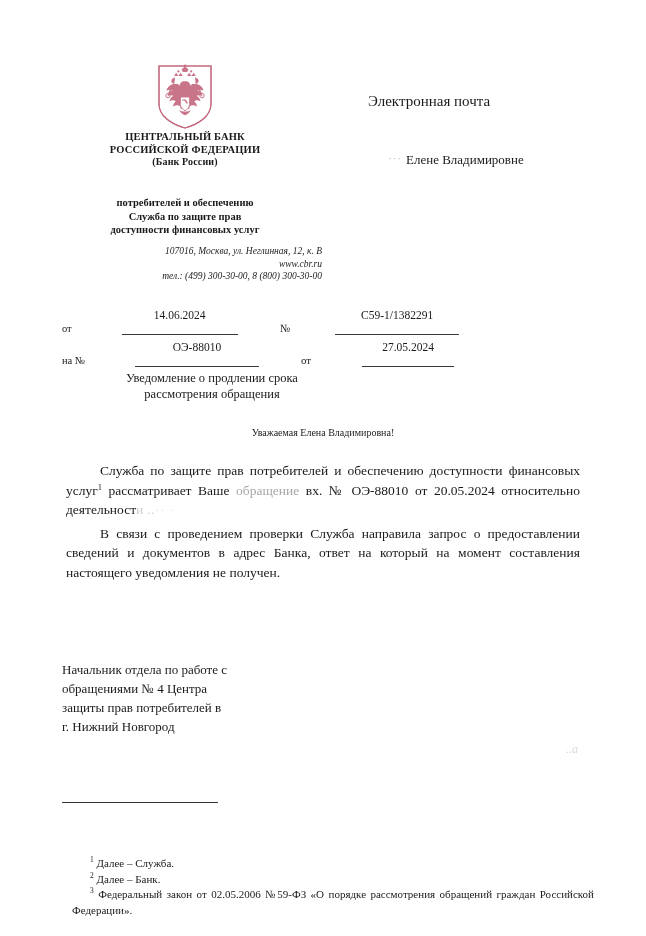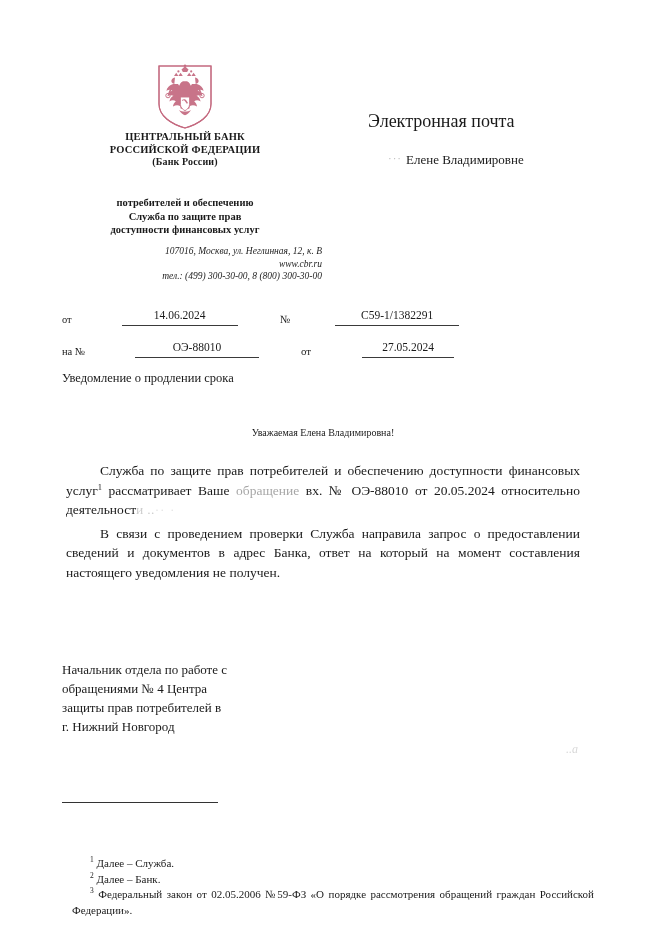--- a/index.html
+++ b/index.html
@@ -70,22 +70,22 @@
     font-size: 9.5px;
     line-height: 12.5px;
     color: #222;
     font-style: italic;
   }
 
   
   .addr-email {
     position: absolute;
     left: 368px;
-    top: 111px;
-    font-size: 18px;
+    top: 93px;
+    font-size: 15px;
     color: #1a1a1a;
   }
   .addr-name {
     position: absolute;
     left: 388px;
     top: 152px;
     font-size: 13px;
     color: #1a1a1a;
     white-space: nowrap;
   }
@@ -110,37 +110,38 @@
   .ref-row2 { left: 62px; top: 340px; }
 
   .ref-label {
     font-size: 10.5px;
     padding-bottom: 1px;
   }
   .ref-field {
     border-bottom: 1px solid #3a3a3a;
     text-align: center;
     font-size: 11.5px;
-    padding-bottom: 3px;
+    padding-bottom: 12px;
     line-height: 14px;
   }
   .f-date1  { width: 116px; margin-left: 12px; }
   .f-num1   { width: 124px; margin-left: 4px; }
   .f-num2   { width: 124px; margin-left: 12px; }
   .f-date2  { width: 92px;  margin-left: 10px; }
   .ref-sep  { font-size: 11px; padding: 0 3px 1px 4px; }
 
   
   .subject {
     position: absolute;
     left: 62px;
     top: 370px;
     width: 300px;
     font-size: 12.5px;
     line-height: 16px;
+    text-align: center;
   }
 
   
   .greeting {
     position: absolute;
     left: 62px;
     top: 427px;
     width: 522px;
     text-align: center;
     font-size: 10px;
@@ -292,20 +293,21 @@
 
   <div class="ref-row ref-row2">
     <span class="ref-label">на №</span>
     <span class="ref-field f-num2">ОЭ-88010</span>
     <span class="ref-sep">от</span>
     <span class="ref-field f-date2">27.05.2024</span>
   </div>
 
   <div class="subject">
     <div>Уведомление о продлении срока</div>
+    <div>рассмотрения обращения</div>
   </div>
 
   <div class="greeting">Уважаемая Елена Владимировна!</div>
 
   <div class="body-block">
     <p><span>Служба по защите прав потребителей и обеспечению доступности финансовых услуг</span><sup>1</sup><span> рассматривает Ваше </span><span class="faded">обращение</span><span> вх. № ОЭ-88010 от 20.05.2024 относительно деятельност</span><span class="faded-heavy">и ..</span><span class="ghost">··  ·</span></p>
 
     <p>В связи с проведением проверки Служба направила запрос о предоставлении сведений и документов в адрес Банка, ответ на который на момент составления настоящего уведомления не получен.</p>
 
   </div>

